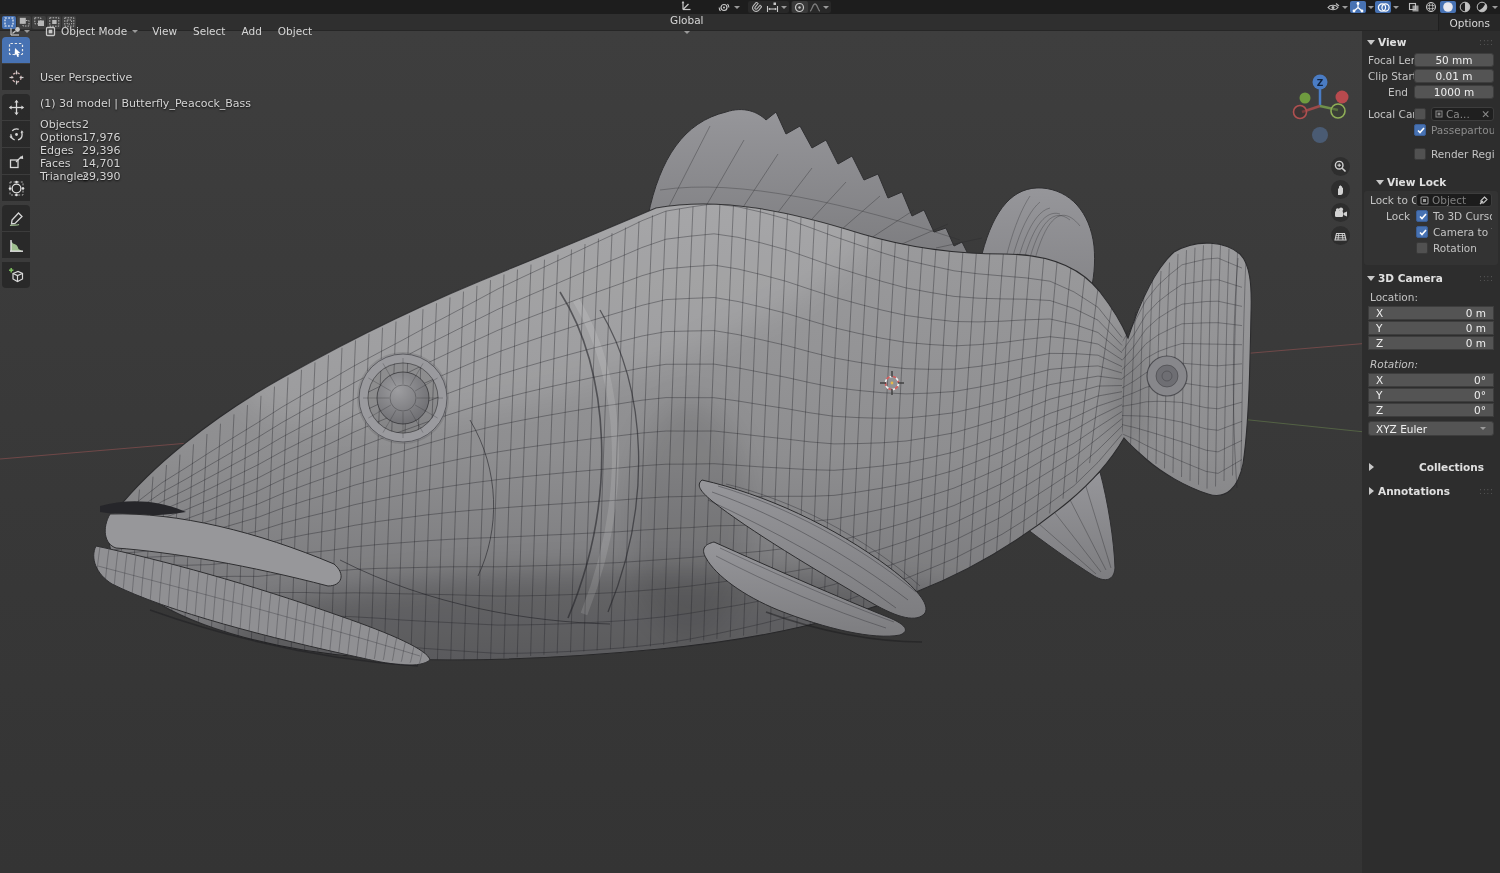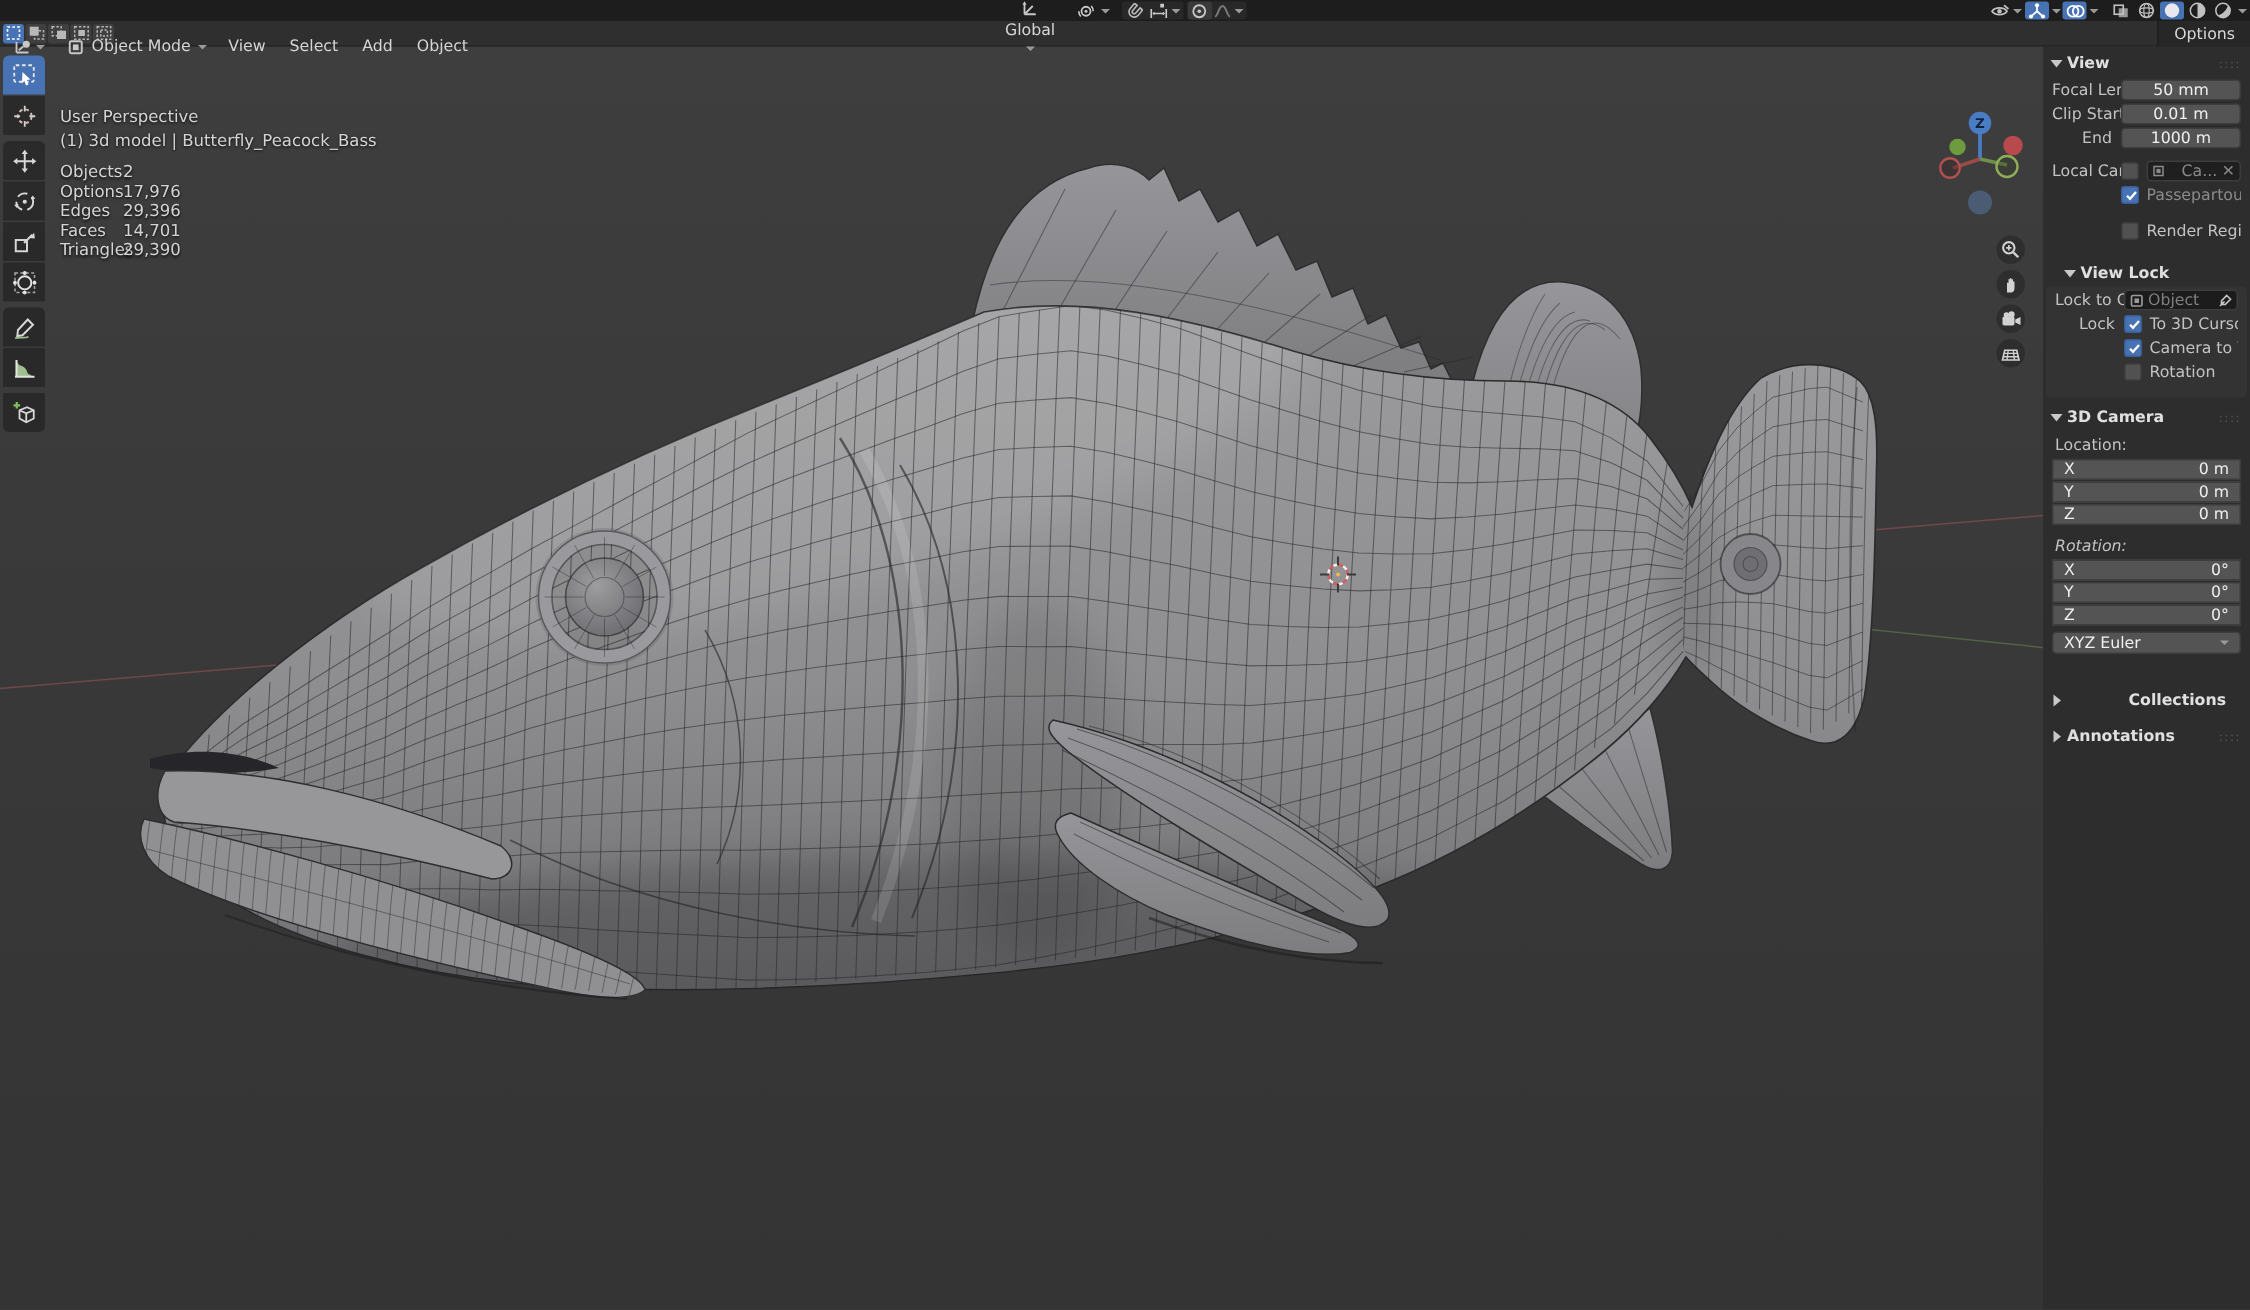--- a/index.html
+++ b/index.html
@@ -50,21 +50,21 @@
           align-items:center; justify-content:center; }
   .tool:first-child { border-radius:4px 4px 0 0; }
   .tool:last-child { border-radius:0 0 4px 4px; }
   .tool.active { background:#4772b3; }
   .tool.gap { margin-top:3px; border-radius:4px 4px 0 0; }
   .tool.gap-end { border-radius:0 0 4px 4px; }
 
   
   .vp-overlay { position:absolute; left:40px; top:40px; z-index:20; color:#d4d4d4;
                 font-size:11px; text-shadow:0 1px 2px rgba(0,0,0,.85); line-height:13px; }
-  .vp-overlay .line2 { margin-top:3px; }
+  .vp-overlay .line2 { margin-top:13px; }
   .stats { margin-top:8px; }
   .stats .srow { display:flex; }
   .stats .sl { width:42px; }
   .stats .sv { margin-left:0px; }
 
   
   .nav-col { position:absolute; right:146px; top:38px; z-index:25; width:64px; }
   .nav-btn { position:absolute; width:19px; height:19px; border-radius:50%;
              background:rgba(35,35,35,.55); display:flex; align-items:center; justify-content:center; }
 
@@ -83,21 +83,21 @@
   .plabel { width:46px; text-align:right; padding-right:6px; flex:none; white-space:nowrap;
             overflow:hidden; }
   .pfield { flex:1; background:#545454; border:1px solid #3d3d3d; border-radius:3px; height:14px;
             color:#efefef; text-align:center; line-height:12px; font-size:10.5px; }
   .cb { width:12px; height:12px; border-radius:2px; background:#515151; border:1px solid #3a3a3a;
         flex:none; position:relative; margin-right:5px; }
   .cb.checked { background:#4772b3; border-color:#3a5e96; }
   .cb .tick { display:none; position:absolute; left:1.5px; top:2px; }
   .cb.checked .tick { display:block; }
   .cb-label { white-space:nowrap; overflow:hidden; }
-  .dim { color:#8b8b8b;text-align:right; }
+  .dim { color:#8b8b8b; }
   .objfield { flex:1; background:#1f1f1f; border:1px solid #3d3d3d; border-radius:3px; height:14px;
               display:flex; align-items:center; padding:0 3px; gap:3px; color:#8a8a8a; }
   .objfield .ph { flex:1; white-space:nowrap; overflow:hidden; }
   .stackrow { display:flex; align-items:center; background:#545454; border:1px solid #3d3d3d;
               height:14px; margin-bottom:1px; color:#efefef; padding:0 7px; }
   .stackrow:first-child { border-radius:3px 3px 0 0; }
   .stackrow:last-child { border-radius:0 0 3px 3px; }
   .stackrow .ax { width:14px; }
   .stackrow .val { margin-left:auto; }
   .dd { display:flex; align-items:center; background:#545454; border:1px solid #3d3d3d;

